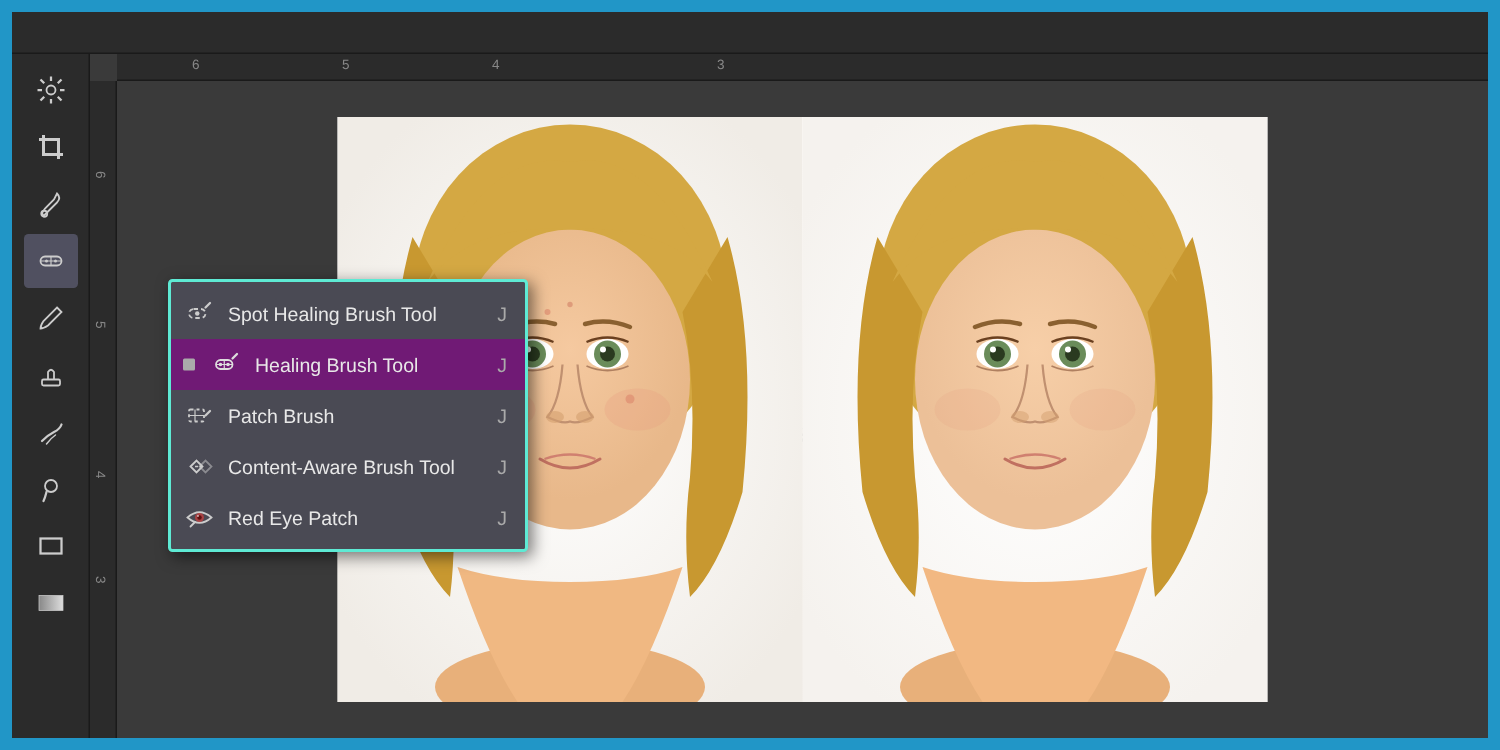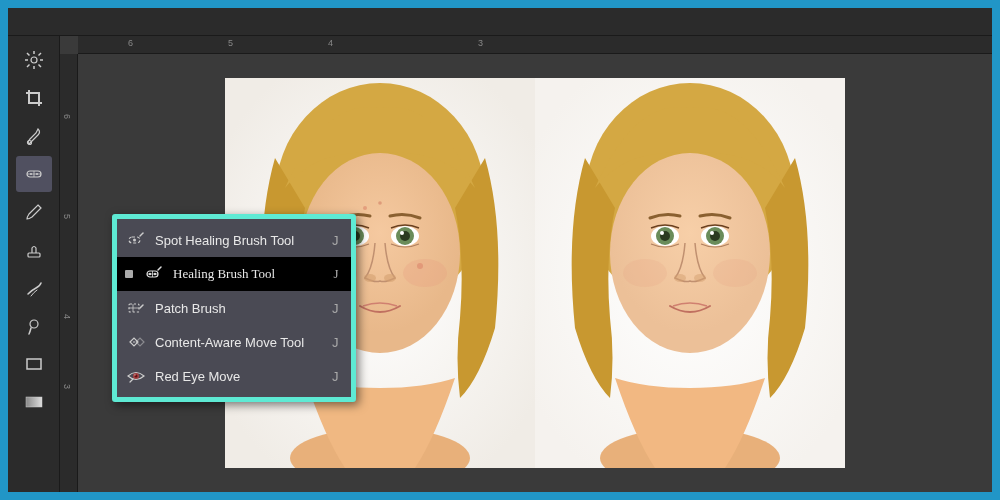--- a/index.html
+++ b/index.html
@@ -109,41 +109,39 @@
       transform: rotate(-30deg);
       pointer-events: none;
     }
 
     
     .context-menu {
       position: absolute;
       top: 150px;
       left: 52px;
       background: #4a4a54;
-      border: 5px solid #5eead4;
+      border: 2px solid #5eead4;
       border-radius: 3px;
       z-index: 100;
       min-width: 240px;
       padding: 4px 0;
       box-shadow: 3px 3px 10px rgba(0,0,0,0.5);
-      margin-top: 28px;
     }
 
     .menu-item {
       display: flex;
       align-items: center;
       padding: 6px 12px 6px 8px;
       cursor: pointer;
       position: relative;
       gap: 8px;
     }
 
     .menu-item.selected {
-      background: #000000;
-      font-family: Liberation Serif, serif;
+      background: #701a75;
     }
 
     .menu-item-icon {
       width: 22px;
       height: 22px;
       display: flex;
       align-items: center;
       justify-content: center;
       color: #ddd;
       font-size: 14px;
@@ -472,36 +470,36 @@
 
         <div class="menu-item">
 
           <div class="menu-item-icon">
             <svg width="20" height="20" viewBox="0 0 20 20" fill="none">
               <path d="M4 10 L8 6 L12 10 L8 14 Z" stroke="#ccc" stroke-width="1.2" fill="none"></path>
               <path d="M10 10 L14 6 L18 10 L14 14 Z" stroke="#ccc" stroke-width="1.2" fill="none" opacity="0.5"></path>
               <path d="M7 10 L13 10" stroke="#ccc" stroke-width="1" stroke-dasharray="2,1"></path>
             </svg>
           </div>
-          <span class="menu-item-label">Content-Aware Move Tool</span>
+          <span class="menu-item-label">Content-Aware Brush Tool</span>
           <span class="menu-item-shortcut">J</span>
         </div>
 
         <div class="menu-item">
 
           <div class="menu-item-icon">
             <svg width="20" height="20" viewBox="0 0 20 20" fill="none">
               <path d="M2 10 Q10 3 18 10 Q10 17 2 10Z" stroke="#ccc" stroke-width="1.2" fill="none"></path>
               <circle cx="10" cy="10" r="3" fill="#c04040" opacity="0.8"></circle>
               <circle cx="10" cy="10" r="1.5" fill="#601010"></circle>
               <circle cx="9" cy="9" r="0.7" fill="white" opacity="0.6"></circle>
               <path d="M4 16 L7 13" stroke="#ccc" stroke-width="1.2" stroke-linecap="round"></path>
             </svg>
           </div>
-          <span class="menu-item-label">Red Eye Move</span>
+          <span class="menu-item-label">Red Eye Patch</span>
           <span class="menu-item-shortcut">J</span>
         </div>
 
       </div>
 
     </div>
 
   </div>
 
 </div>

